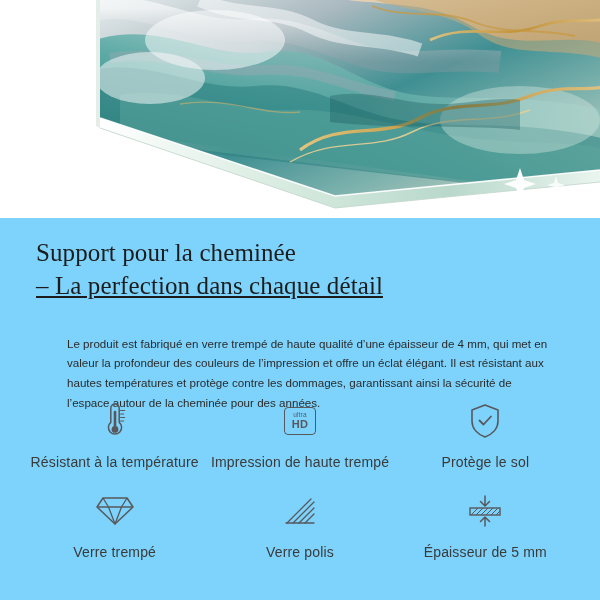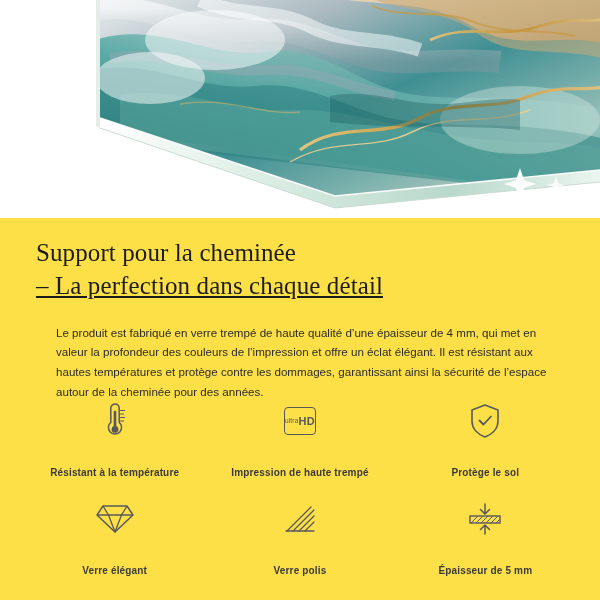--- a/index.html
+++ b/index.html
@@ -11,21 +11,21 @@
     height: 600px;
     background: #ffffff;
     font-family: "Liberation Sans", sans-serif;
     overflow: hidden;
   }
 
   .page {
     position: relative;
     width: 600px;
     height: 600px;
-    background: #fde047;
+    background: #7dd3fc;
     overflow: hidden;
   }
 
   
   .hero {
     position: relative;
     width: 600px;
     height: 218px;
     overflow: hidden;
     background: #ffffff;
@@ -54,21 +54,21 @@
     line-height: 1.33;
     color: #1c1c1c;
     letter-spacing: 0.1px;
   }
   .headline .line2 {
     display: block;
     text-decoration: underline;
   }
 
   .paragraph {
-    margin: 4px;
+    margin: 15px;
     padding: 16px 36px 0 52px;
     font-size: 11.6px;
     line-height: 1.72;
     color: #2b2b2b;
     text-align: left;
   }
 
   
   .features {
     position: absolute;
@@ -88,34 +88,34 @@
     justify-content: flex-start;
     padding-top: 6px;
   }
   .feature-icon {
     height: 46px;
     display: flex;
     align-items: center;
     justify-content: center;
   }
   .feature-label {
-    margin-top: 23px;
-    font-size: 10px;
+    margin-top: 10px;
+    font-size: 14px;
     color: #3a3a3a;
     text-align: center;
     letter-spacing: 0.15px;
-    font-weight: bold;
   }
 
   .icon-badge {
     width: 30px;
     height: 26px;
     border: 1.6px solid #58585c;
     border-radius: 4px;
     display: flex;
+    flex-direction: column;
     align-items: center;
     justify-content: center;
     line-height: 1;
   }
   .icon-badge .b-top {
     font-size: 6.5px;
     color: #58585c;
     letter-spacing: 0.2px;
   }
   .icon-badge .b-bot {
@@ -257,21 +257,21 @@
     </div>
 
     <div class="feature">
       <div class="feature-icon">
         <svg width="40" height="34" viewBox="0 0 40 34">
           <path d="M8 4 H32 L38 13 L20 30 L2 13 Z" fill="none" stroke="#58585c" stroke-width="1.5" stroke-linejoin="round"></path>
           <path d="M2 13 H38" stroke="#58585c" stroke-width="1.3"></path>
           <path d="M8 4 L13.5 13 L20 30 L26.5 13 L32 4" fill="none" stroke="#58585c" stroke-width="1.3" stroke-linejoin="round"></path>
         </svg>
       </div>
-      <div class="feature-label">Verre élégant</div>
+      <div class="feature-label">Verre trempé</div>
     </div>
 
     <div class="feature">
       <div class="feature-icon">
         <svg width="34" height="30" viewBox="0 0 34 30">
           <path d="M3 27 L3 11 L17 3 L31 11 L31 27 Z" fill="none" stroke="#58585c" stroke-width="0"></path>
           <path d="M4 27 L28 3" stroke="#58585c" stroke-width="1.3" stroke-linecap="round"></path>
           <path d="M10 27 L31 6" stroke="#58585c" stroke-width="1.3" stroke-linecap="round"></path>
           <path d="M16 27 L31 12" stroke="#58585c" stroke-width="1.3" stroke-linecap="round"></path>
           <path d="M22 27 L31 18" stroke="#58585c" stroke-width="1.3" stroke-linecap="round"></path>

